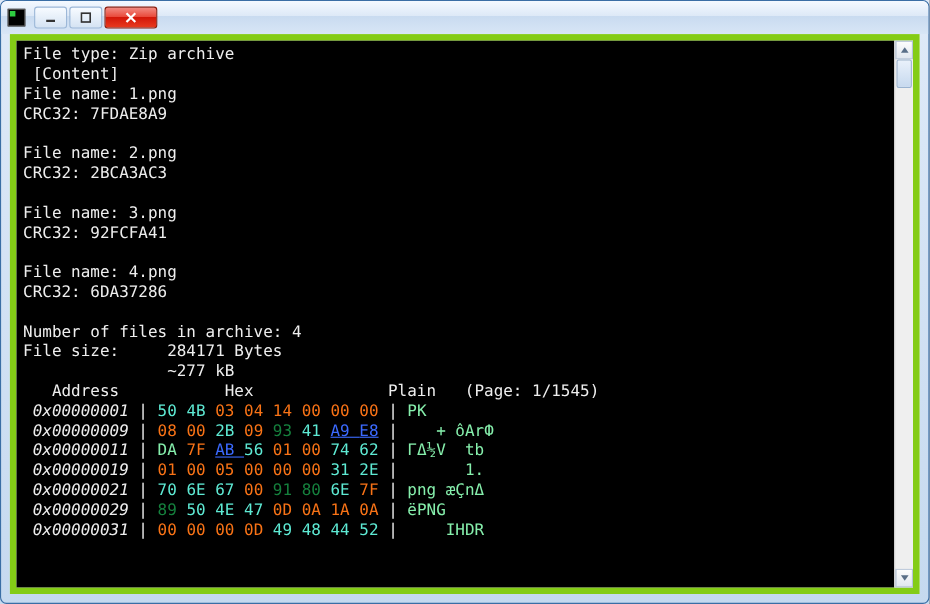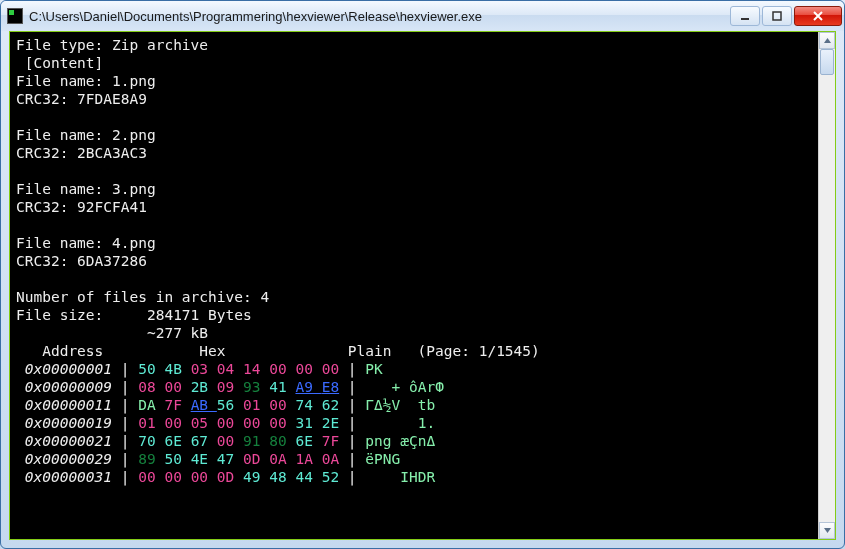--- a/index.html
+++ b/index.html
@@ -56,21 +56,21 @@
     background: linear-gradient(to bottom,#f28b82 0%,#e94b3c 45%,#d11507 46%,#e83a1f 100%);
     border:1px solid #8a1a0a;
     color:#fff;
   }
   .win-btn svg { display:block; }
 
   
   .client {
     position:absolute; left:8px; right:8px; top:30px; bottom:8px;
     background:#fff;
-    border:1px solid #84cc16;
+    border:6px solid #84cc16;
     display:flex;
   }
   .console {
     flex:1;
     background:#000;
     color:#eeeeee;
     font-family: "Consolas","Lucida Console",monospace;
     font-size:14.5px;
     line-height:18px;
     padding: 4px 6px 4px 6px;
@@ -95,37 +95,36 @@
   .sb-thumb {
     position:absolute; left:1px; right:1px; top:0; height:26px;
     background:linear-gradient(to bottom,#e9f1fb,#c7d9ee);
     border:1px solid #9ab3d0;
     border-radius:2px;
   }
   .sb-btn svg{display:block}
 
   
   .c-g { color:#5eead4; }  
-  .c-r { color:#ec4899;margin-top:32px; }  
+  .c-r { color:#f97316;margin-top:32px; }  
   .c-l { color:#3b6aff;text-decoration:underline; }  
   .c-b { color:#15803d; }  
   .c-p { color:#86efac; }  
   .c-w { color:#86efac; }
 
   .row { display:block; }
   .addr { color:#eeeeee;font-style:italic; }
   .sep  { color:#eeeeee; }
   .hex-cell { display:inline; }
 </style>
 </head>
 <body>
 
 <div class="titlebar">
   <div class="app-icon"></div>
-  <div class="titlebar-text">C:\Users\Daniel\Documents\Programmering\hexviewer\Release\hexviewer.exe</div>
   <div class="win-buttons">
     <div class="win-btn">
       <svg width="10" height="10">
           <line x1="1" y1="8" x2="9" y2="8" stroke="#333" stroke-width="2"></line>
         </svg>
     </div>
     <div class="win-btn">
       <svg width="10" height="10">
           <rect x="1" y="1" width="8" height="8" fill="none" stroke="#333" stroke-width="1.5"></rect>
         </svg>

